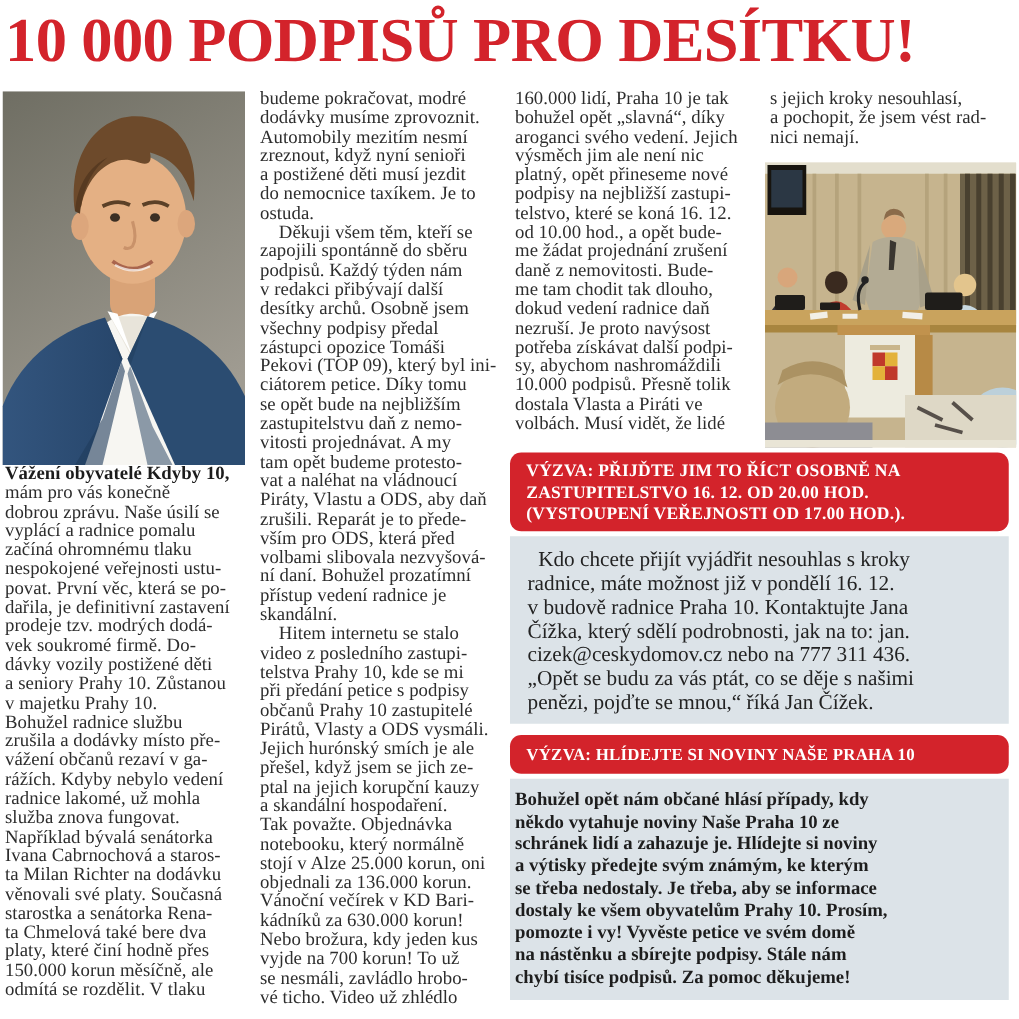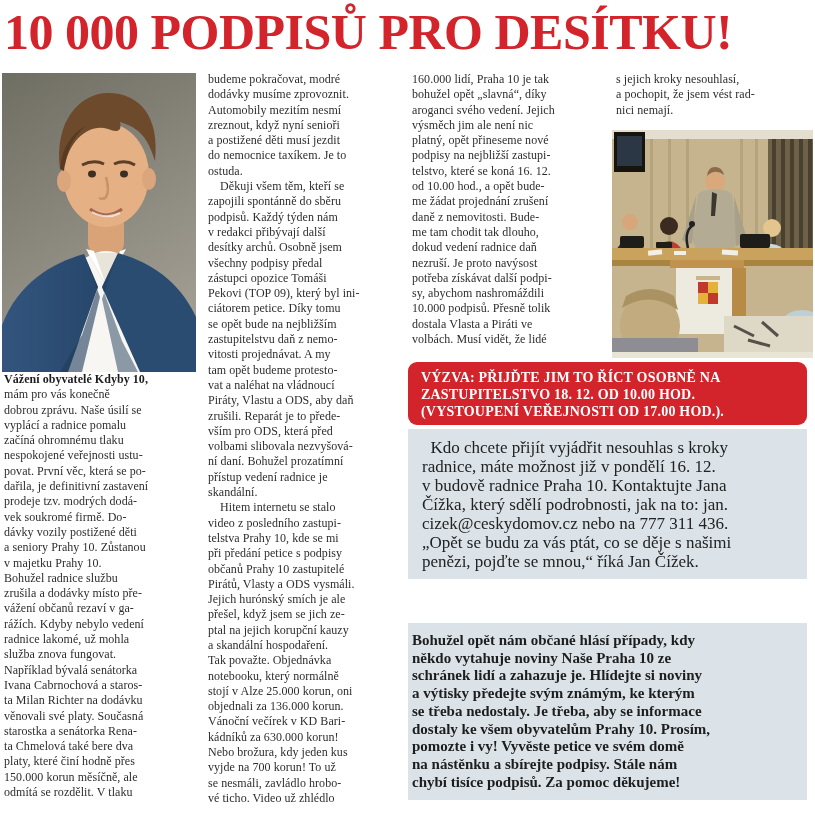--- a/index.html
+++ b/index.html
@@ -7,21 +7,21 @@
     position:relative;width:815px;height:815px;background:#ffffff;overflow:hidden;
     font-family:Liberation Serif, serif;
   }
   .headline{
     position:absolute;left:4px;top:6px;width:808px;
     font-size:50px;line-height:52px;font-weight:800;letter-spacing:-0.5px;
     color:#d3232b;white-space:nowrap;
   }
   .col{
     position:absolute;width:200px;
-    font-size:12px;line-height:15.3px;color:#2d2d2d;
+    font-size:15px;line-height:15.3px;color:#2d2d2d;
     white-space:pre-line;letter-spacing:0.05px;
   }
   .col strong{color:#1c1c1c;font-weight:bold;}
   .col1{left:4px;top:372px;}
   .col2{left:208px;top:72px;}
   .col3{left:412px;top:72px;}
   .col4{left:616px;top:72px;}
   .photo{position:absolute;display:block;}
   .photo-portrait{left:2px;top:73px;}
   .photo-meeting{left:612px;top:130px;}
@@ -265,31 +265,32 @@
 sy, abychom nashromáždili
 10.000 podpisů. Přesně tolik
 dostala Vlasta a Piráti ve
 volbách. Musí vidět, že lidé</span></div>
 
   <div class="col col4"><span>s jejich kroky nesouhlasí,
 a pochopit, že jsem vést rad-
 nici nemají.</span></div>
 
   <div class="callout-red redbox1">VÝZVA: PŘIJĎTE JIM TO ŘÍCT OSOBNĚ NA
-ZASTUPITELSTVO 18. 12. OD 10.00 HOD.
+ZASTUPITELSTVO 16. 12. OD 20.00 HOD.
 (VYSTOUPENÍ VEŘEJNOSTI OD 17.00 HOD.).</div>
 
   <div class="callout-gray graybox1"> Kdo chcete přijít vyjádřit nesouhlas s kroky
 radnice, máte možnost již v pondělí 16. 12.
 v budově radnice Praha 10. Kontaktujte Jana
 Čížka, který sdělí podrobnosti, jak na to: jan.
 cizek@ceskydomov.cz nebo na 777 311 436.
 „Opět se budu za vás ptát, co se děje s našimi
 penězi, pojďte se mnou,“ říká Jan Čížek.</div>
 
+  <div class="callout-red redbox2">VÝZVA: HLÍDEJTE SI NOVINY NAŠE PRAHA 10</div>
 
   <div class="callout-gray graybox2">Bohužel opět nám občané hlásí případy, kdy
 někdo vytahuje noviny Naše Praha 10 ze
 schránek lidí a zahazuje je. Hlídejte si noviny
 a výtisky předejte svým známým, ke kterým
 se třeba nedostaly. Je třeba, aby se informace
 dostaly ke všem obyvatelům Prahy 10. Prosím,
 pomozte i vy! Vyvěste petice ve svém domě
 na nástěnku a sbírejte podpisy. Stále nám
 chybí tisíce podpisů. Za pomoc děkujeme!</div>

